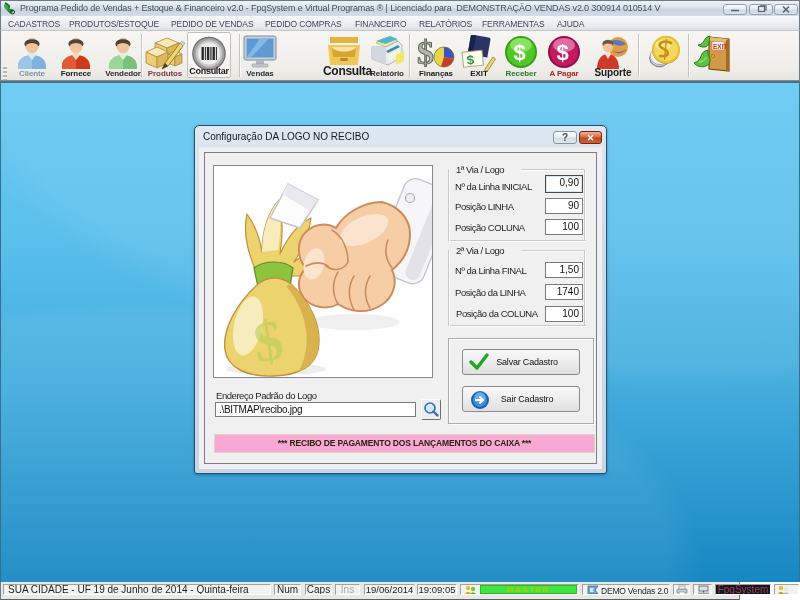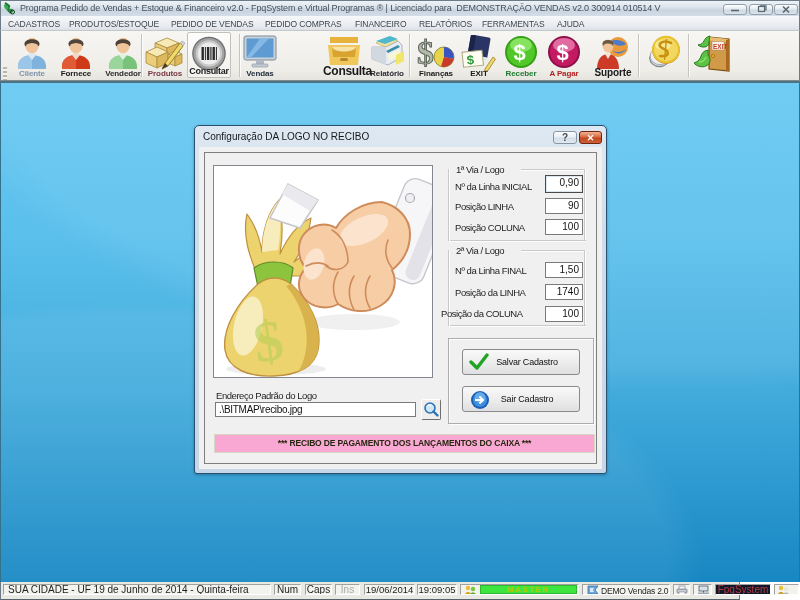--- a/index.html
+++ b/index.html
@@ -374,21 +374,21 @@
 
       <div class="lab" style="left:251px;top:92px">2ª Via / Logo</div>
       <div class="gbline" style="left:316px;top:97px;width:64px"></div>
       <div class="gbside" style="left:379px;top:97px;height:76px"></div>
       <div class="gbline" style="left:244px;top:172px;width:137px"></div>
       <div class="gbside" style="left:243px;top:97px;height:76px"></div>
       <div class="lab" style="left:250px;top:112px">Nº da Linha FINAL</div>
       <div class="inp" style="top:109px">1,50</div>
       <div class="lab" style="left:250px;top:134px">Posição da LINHA</div>
       <div class="inp" style="top:131px">1740</div>
-      <div class="lab" style="left:236px;top:155px">Posição da COLUNA</div>
+      <div class="lab" style="left:251px;top:155px">Posição da COLUNA</div>
       <div class="inp" style="top:153px">100</div>
 
       <div style="position:absolute;left:243px;top:185px;width:146px;height:86px;border:1px solid #ADADAD;box-shadow:1px 1px 0 #FDFDFD inset, 1px 1px 0 #FDFDFD;"></div>
       <div class="gbtn" style="top:196px">
           <span>Salvar Cadastro</span>
         <svg style="position:absolute;left:6px;top:3px" width="20" height="19" viewBox="0 0 20 19">
           <path d="M2 9 L8 15 L18 2" stroke="#1FA424" stroke-width="3.4" fill="none" stroke-linecap="round" stroke-linejoin="round"></path>
         </svg>
       </div>
       <div class="gbtn" style="top:233px">

